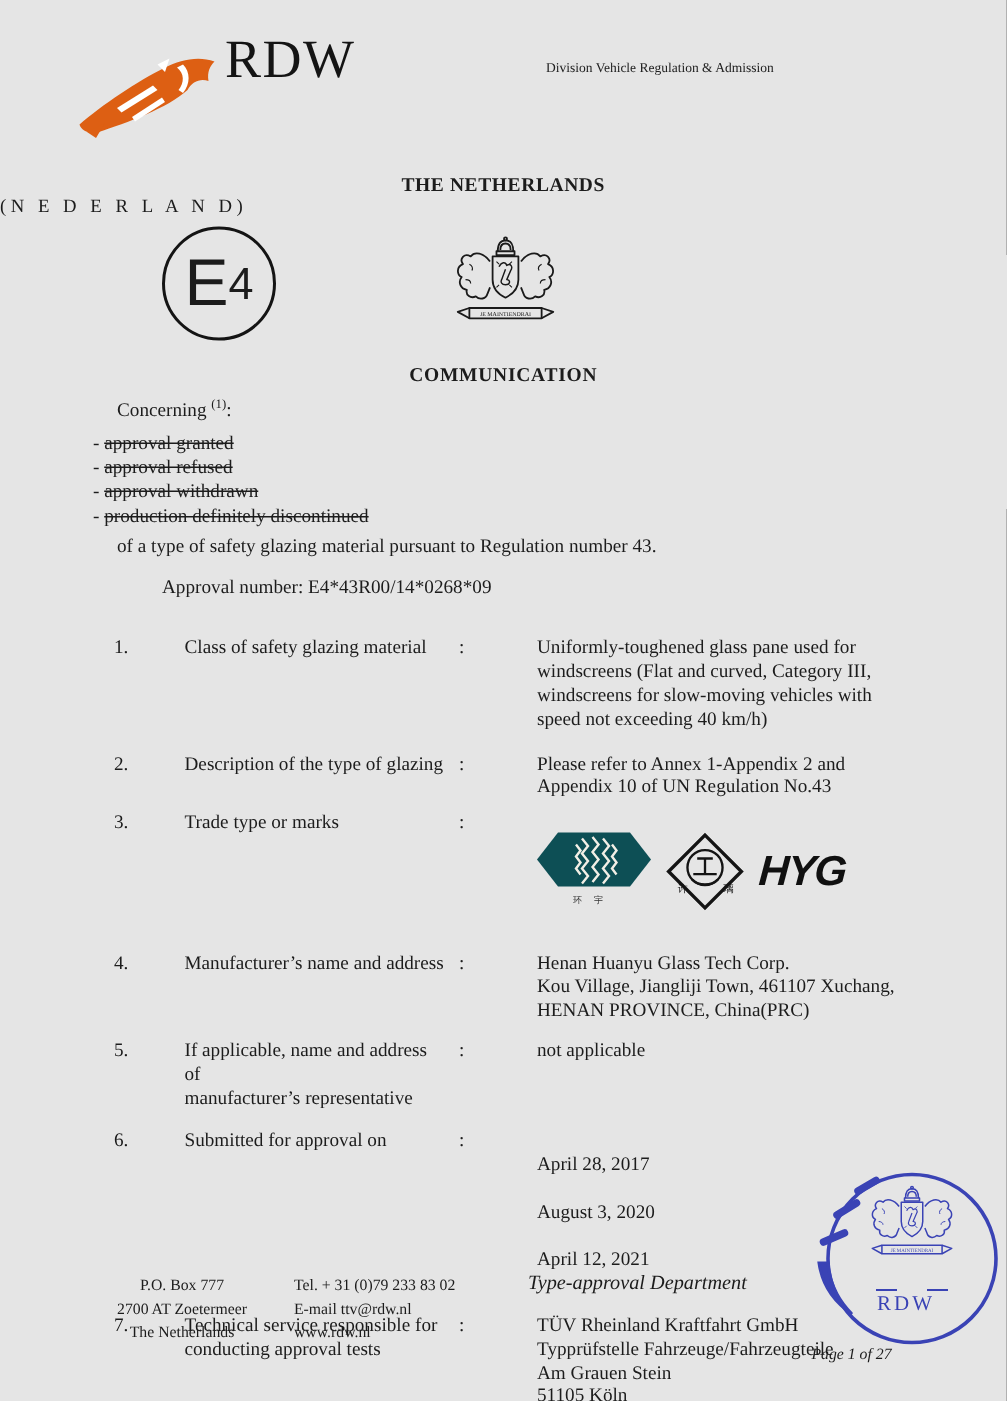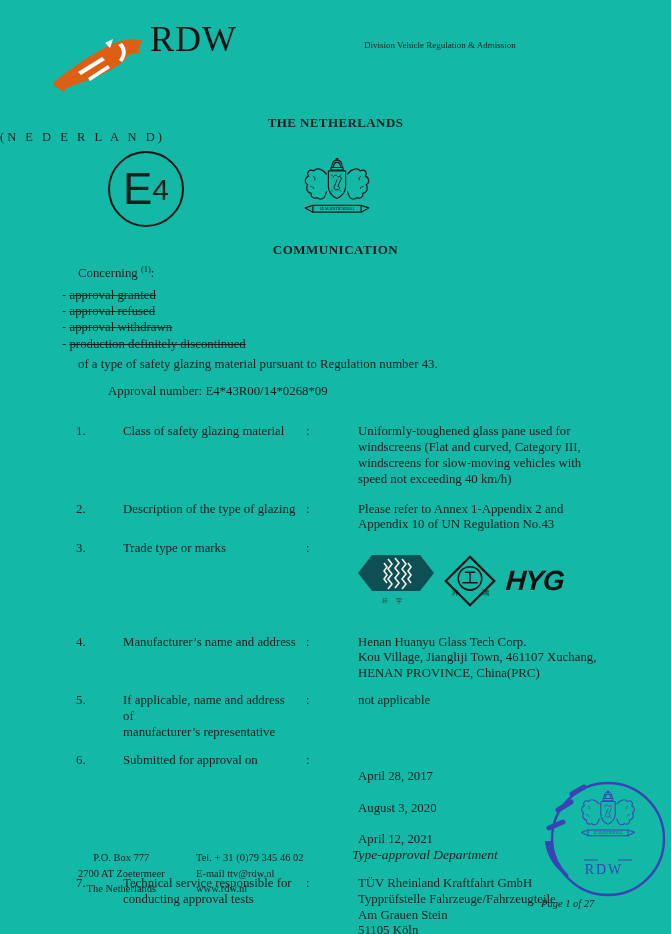--- a/index.html
+++ b/index.html
@@ -1,17 +1,17 @@
 <!DOCTYPE html>
 <html><head>
 <meta charset="utf-8">
 <style>
   html,body{margin:0;padding:0;background:#888;}
   .page{
-    position:relative;width:671px;height:934px;background:#14b8a6;
+    position:relative;width:671px;height:934px;background:#e5e5e5;
     margin:0 auto;font-family:"Liberation Serif",serif;color:#1c1c1c;
     overflow:hidden;
   }
   
   .logo-svg{position:absolute;left:50px;top:30px;width:96px;height:64px;}
   .logo-text{position:absolute;left:150px;top:18px;font-size:36px;letter-spacing:1px;color:#141414;}
   .division{position:absolute;left:364px;top:40px;font-size:9px;color:#222;}
   
   .country{position:absolute;left:0;right:0;top:115px;text-align:center;font-weight:bold;font-size:13px;letter-spacing:.4px;}
   .country-native{position:absolute;left:0;right:0;top:130px;font-size:12.5px;letter-spacing:3px;}
@@ -224,21 +224,21 @@
 
     </div>
   </div>
 
   <div class="f-address">
     <div>P.O. Box 777</div>
     <div>2700 AT Zoetermeer</div>
     <div>The Netherlands</div>
   </div>
   <div class="f-contact">
-    <div>Tel. + 31 (0)79 345 46 02</div>
+    <div>Tel. + 31 (0)79 233 83 02</div>
     <div>E-mail ttv@rdw.nl</div>
     <div>www.rdw.nl</div>
   </div>
   <div class="department">Type-approval Department</div>
 
   <div class="stamp">
     <svg viewBox="0 0 132 128">
       <circle cx="70" cy="63" r="56" fill="none" stroke="#3a43b5" stroke-width="2.4"></circle>
       <g stroke="#3a43b5" stroke-linecap="round" fill="none">
         <path d="M34,18 L46,11" stroke-width="5"></path>

